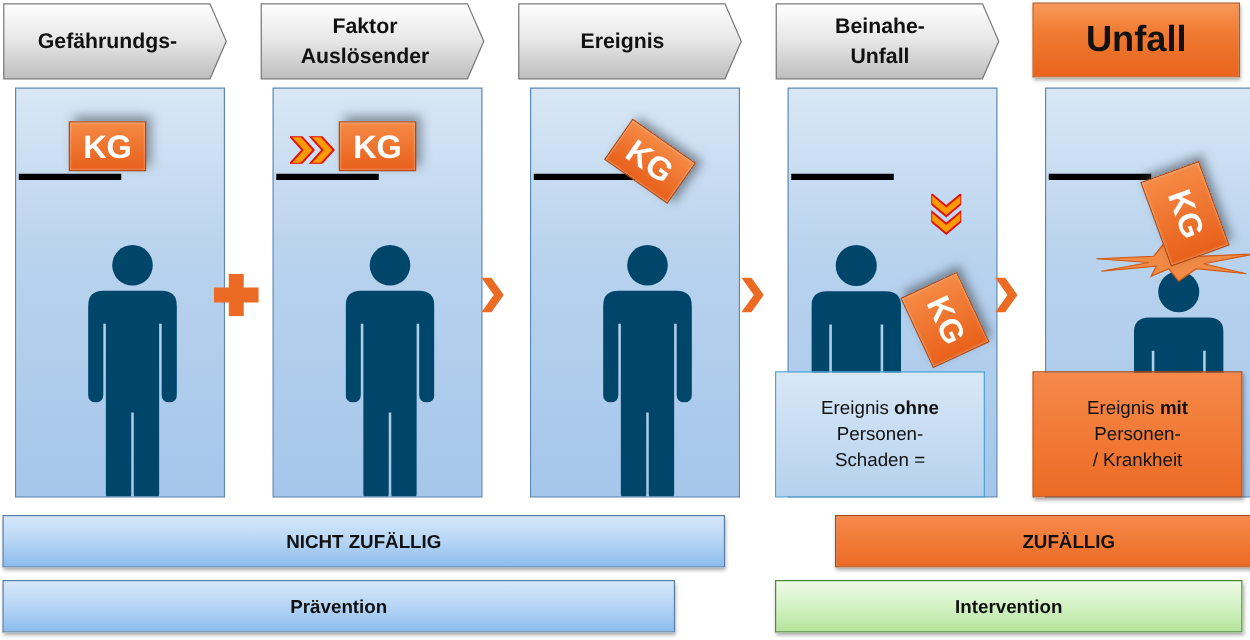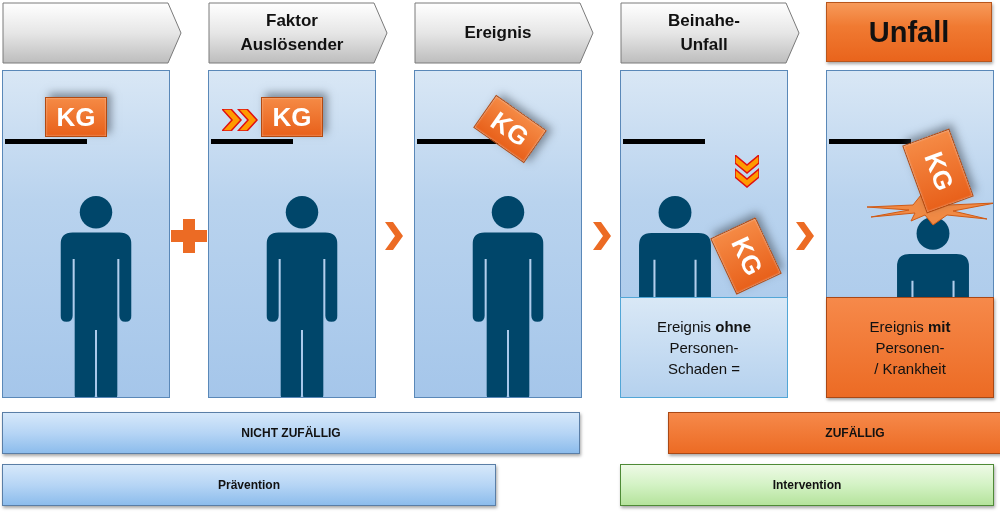--- a/index.html
+++ b/index.html
@@ -22,20 +22,21 @@
     box-shadow: 1px 2px 3px rgba(0,0,0,0.35);
     display: flex; align-items: center; justify-content: center;
     font-size: 29px; font-weight: bold; color: #111;
   }
 
   .panel {
     position: absolute; top: 70px; height: 328px;
     border: 1px solid #5a88b8;
     background: linear-gradient(#d9e7f5 0%, #b9d3ee 40%, #a5c6ea 100%);
     overflow: hidden;
+    margin-left: 10px;
   }
   .shelf { position: absolute; height: 5px; background: #000; }
 
   .kg {
     position: absolute; width: 62px; height: 40px;
     background: linear-gradient(#f58a45, #e8601a);
     border: 1px solid #b24a12;
     box-shadow: 4px -4px 8px rgba(60,70,80,0.55), inset 0 0 2px rgba(255,255,255,0.6);
     color: #fff; font-weight: bold; font-size: 26px;
     display: flex; align-items: center; justify-content: center;
@@ -55,21 +56,21 @@
   }
   .caption-orange {
     background: linear-gradient(#f6894a, #ec6b24);
     border: 1px solid #a94815;
     box-shadow: 1px 2px 3px rgba(0,0,0,0.35);
   }
 
   .bar {
     position: absolute; height: 42px;
     display: flex; align-items: center; justify-content: center;
-    font-weight: bold; font-size: 12px; color: #111;
+    font-weight: bold; font-size: 15px; color: #111;
     box-shadow: 1px 2px 3px rgba(0,0,0,0.35);
   }
   .bar-blue { background: linear-gradient(#d6e8fa 0%, #b6d5f5 50%, #8cbcec 100%); border: 1px solid #5a7ea6; }
   .bar-orange { background: linear-gradient(#f6894a, #ec6b24); border: 1px solid #a94815; margin-left: 48px; }
   .bar-green { background: linear-gradient(#eefae6 0%, #d3f2c4 50%, #b5e39c 100%); border: 1px solid #4e8a36; }
 </style>
 </head>
 <body>
 
 <svg width="0" height="0" style="position:absolute">
@@ -91,20 +92,21 @@
 </svg>
 
 <div class="header" style="left:2px;width:180px;">
   <div class="chevron">
     <svg viewBox="0 0 180 62" preserveAspectRatio="none">
         <path d="M1 1 H166 L179 31 L166 61 H1 Z" fill="url(#chevGrad)" stroke="#7a7a7a" stroke-width="1"></path>
       </svg>
   </div>
   <div class="header-text" style="width:168px;">
     <div>
+        <div>Gefährundgs-</div>
       </div>
   </div>
 </div>
 
 <div class="header" style="left:208px;width:180px;">
   <div class="chevron">
     <svg viewBox="0 0 180 62" preserveAspectRatio="none">
         <path d="M1 1 H166 L179 31 L166 61 H1 Z" fill="url(#chevGrad)" stroke="#7a7a7a" stroke-width="1"></path>
       </svg>
   </div>
@@ -227,18 +229,18 @@
   <div>Personen-</div>
   <div>/ Krankheit</div>
 </div>
 
 <div class="bar bar-blue" style="left:2px;top:412px;width:578px;">
   <span>NICHT ZUFÄLLIG</span>
 </div>
 <div class="bar bar-orange" style="left:620px;top:412px;width:374px;">
   <span>ZUFÄLLIG</span>
 </div>
-<div class="bar bar-blue" style="left:2px;top:464px;width:494px;">
+<div class="bar bar-blue" style="left:2px;top:464px;width:538px;">
   <span>Prävention</span>
 </div>
 <div class="bar bar-green" style="left:620px;top:464px;width:374px;">
   <span>Intervention</span>
 </div>
 
 </body></html>

